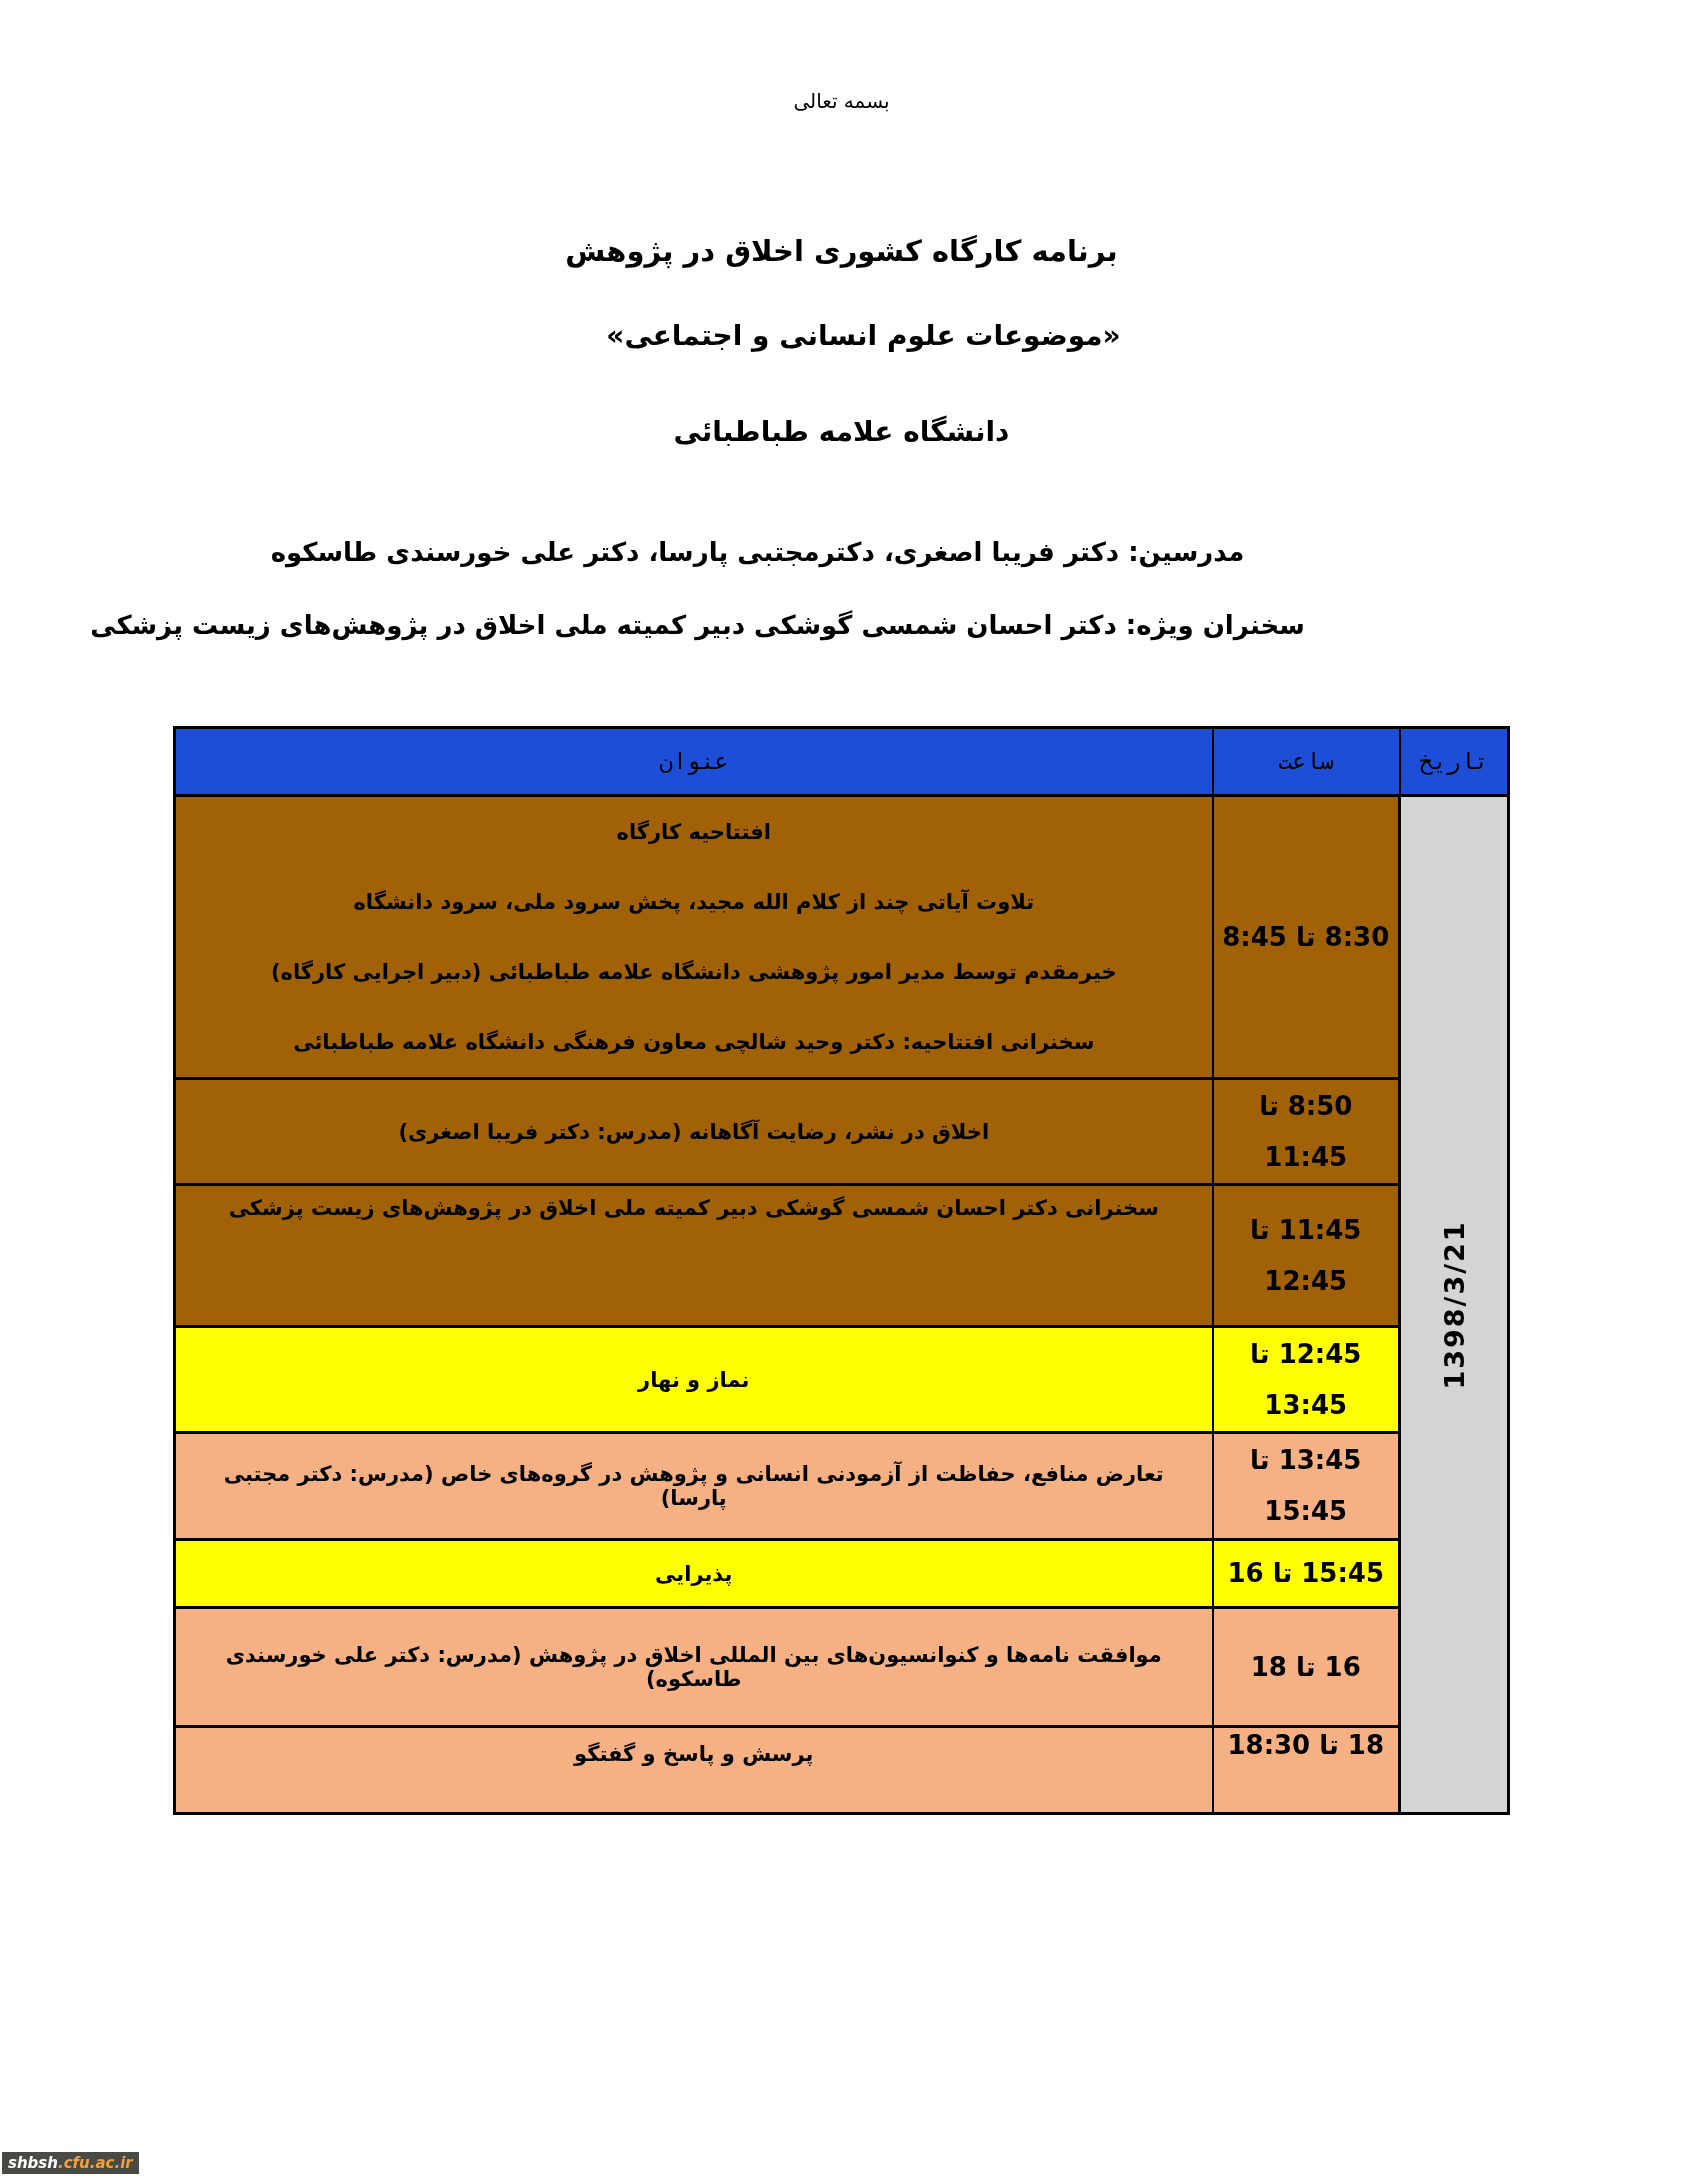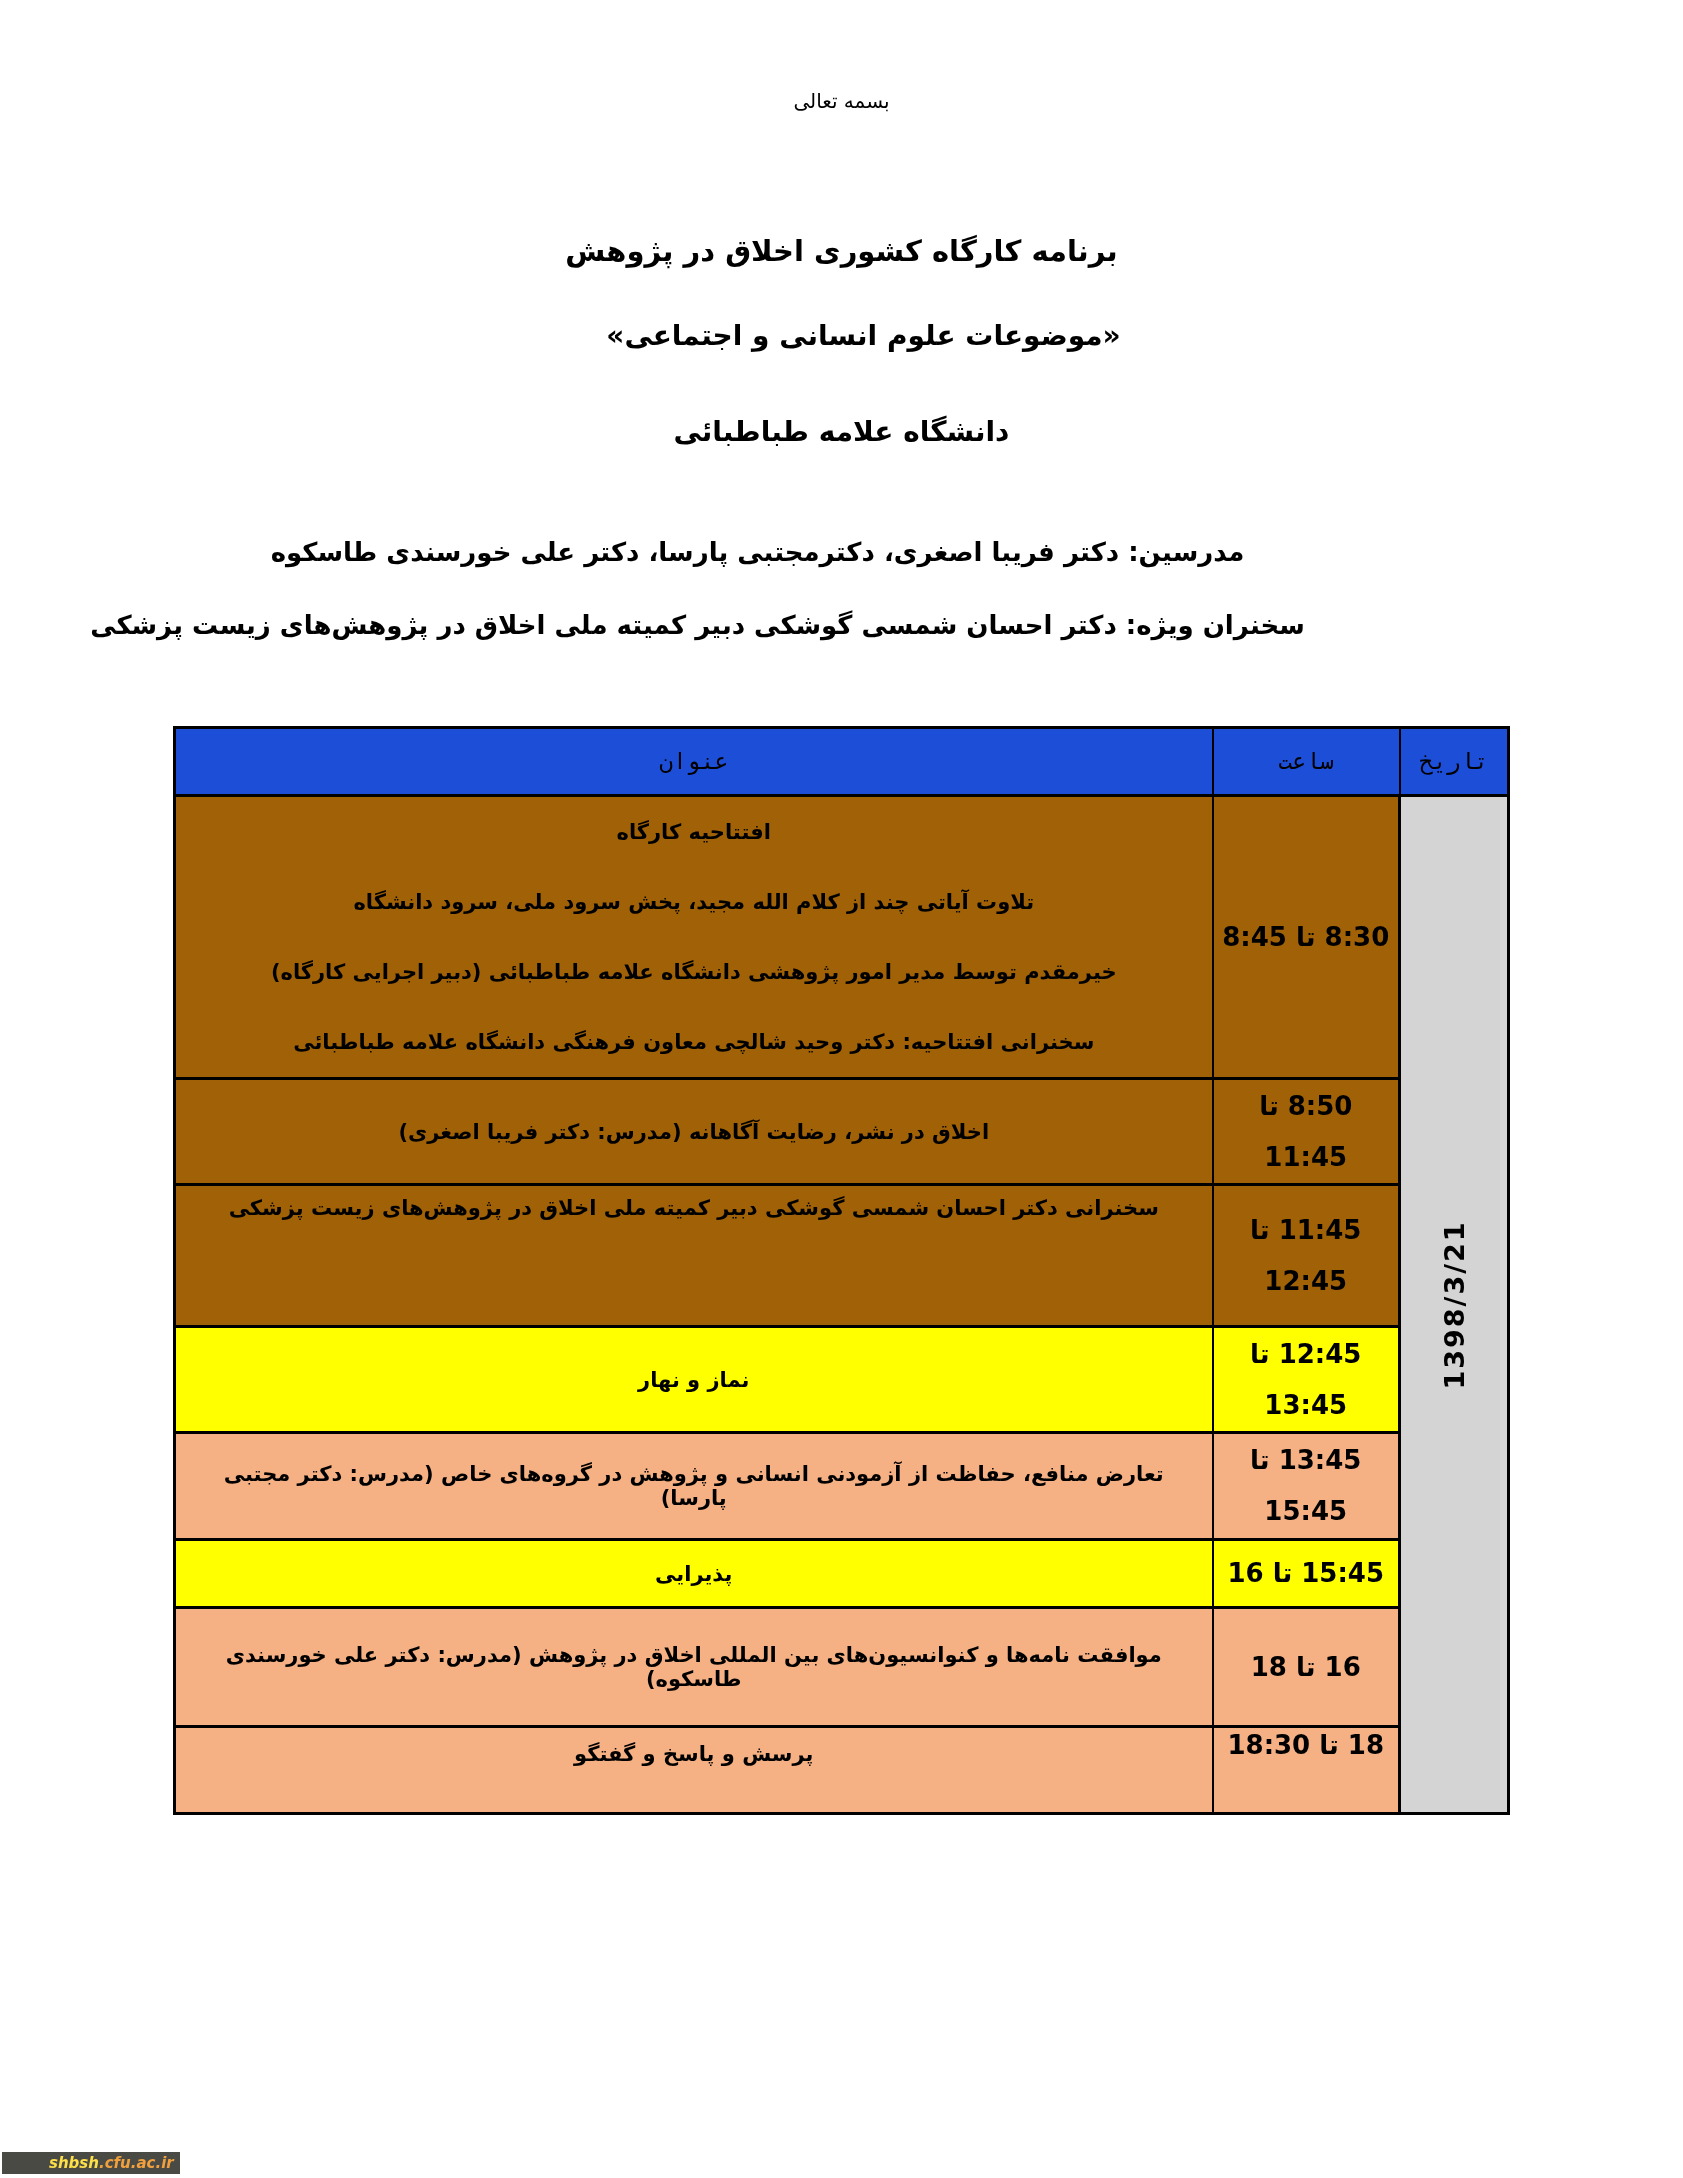--- a/index.html
+++ b/index.html
@@ -51,21 +51,21 @@
   tr.r5{height:107px;} tr.r6{height:68px;} tr.r7{height:119px;} tr.r8{height:87px;}
   tr.r3 td.ttl{vertical-align:top;padding-top:10px;}
   tr.r8 td.ttl{vertical-align:top;padding-top:14px;}
   tr.r8 td.time{vertical-align:top;line-height:34px;}
 
   .watermark{
     position:absolute;left:2px;top:2152px;height:22px;background:#4a4a45;
     display:flex;align-items:center;padding:0 6px;
     font-style:italic;font-weight:bold;font-size:15px;letter-spacing:0;
   }
-  .wm-prefix{color:#fde047;margin-left:41px;}
+  .wm-prefix{color:#ffffff;}
   .wm-suffix{color:#f0a13e;}
 </style>
 </head>
 <body>
 
 <div class="heading bismillah">بسمه تعالی</div>
 <div class="heading doc-title">برنامه کارگاه کشوری اخلاق در پژوهش</div>
 <div class="heading doc-subtitle">«موضوعات علوم انسانی و اجتماعی»</div>
 <div class="heading university">دانشگاه علامه طباطبائی</div>
 <div class="heading instructors">مدرسین: دکتر فریبا اصغری، دکترمجتبی پارسا، دکتر علی خورسندی طاسکوه</div>

